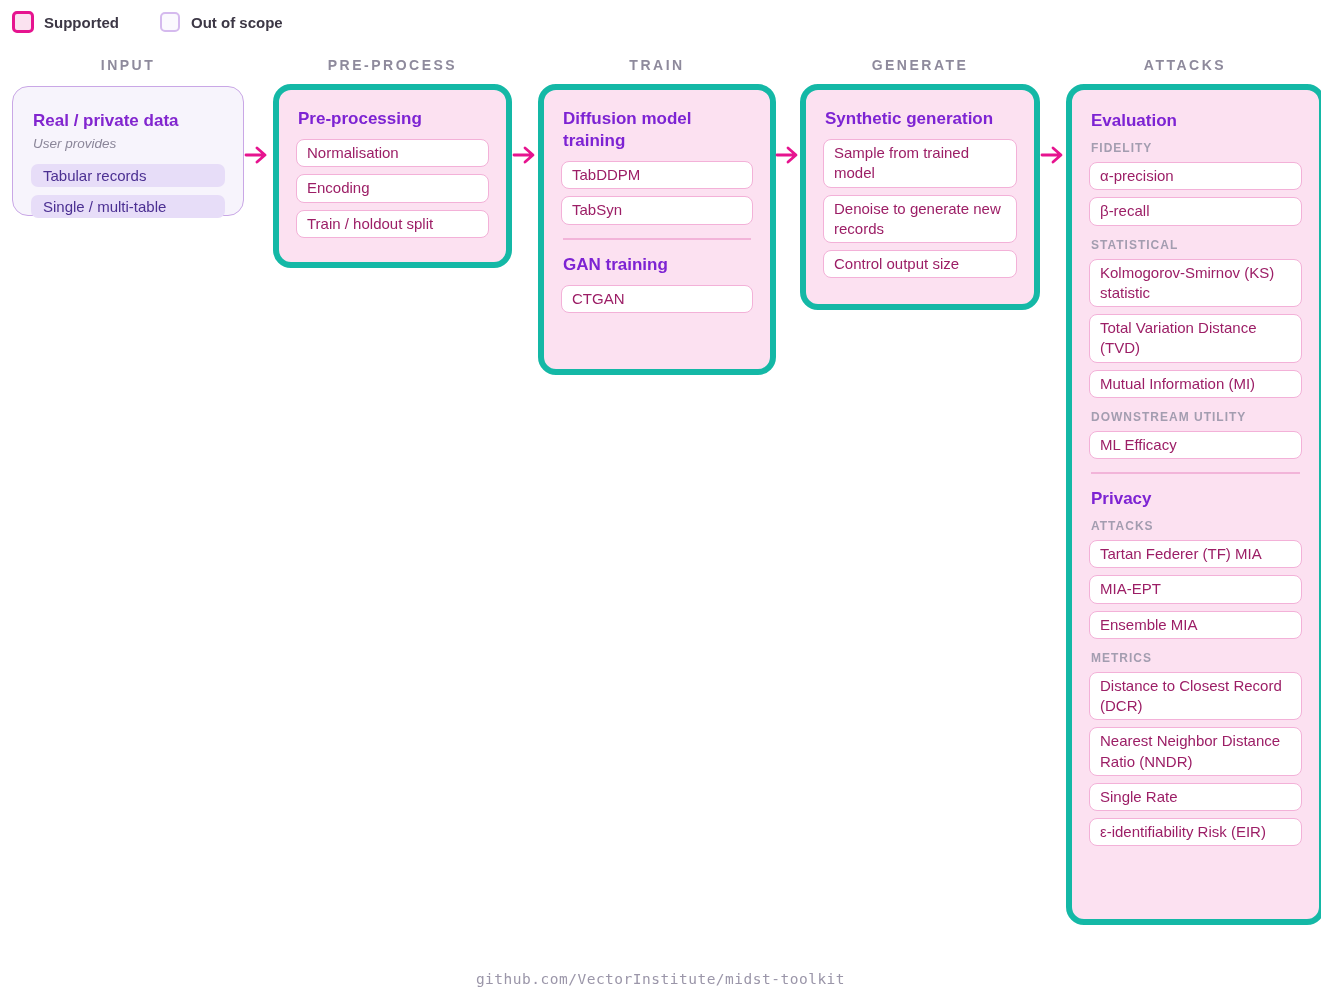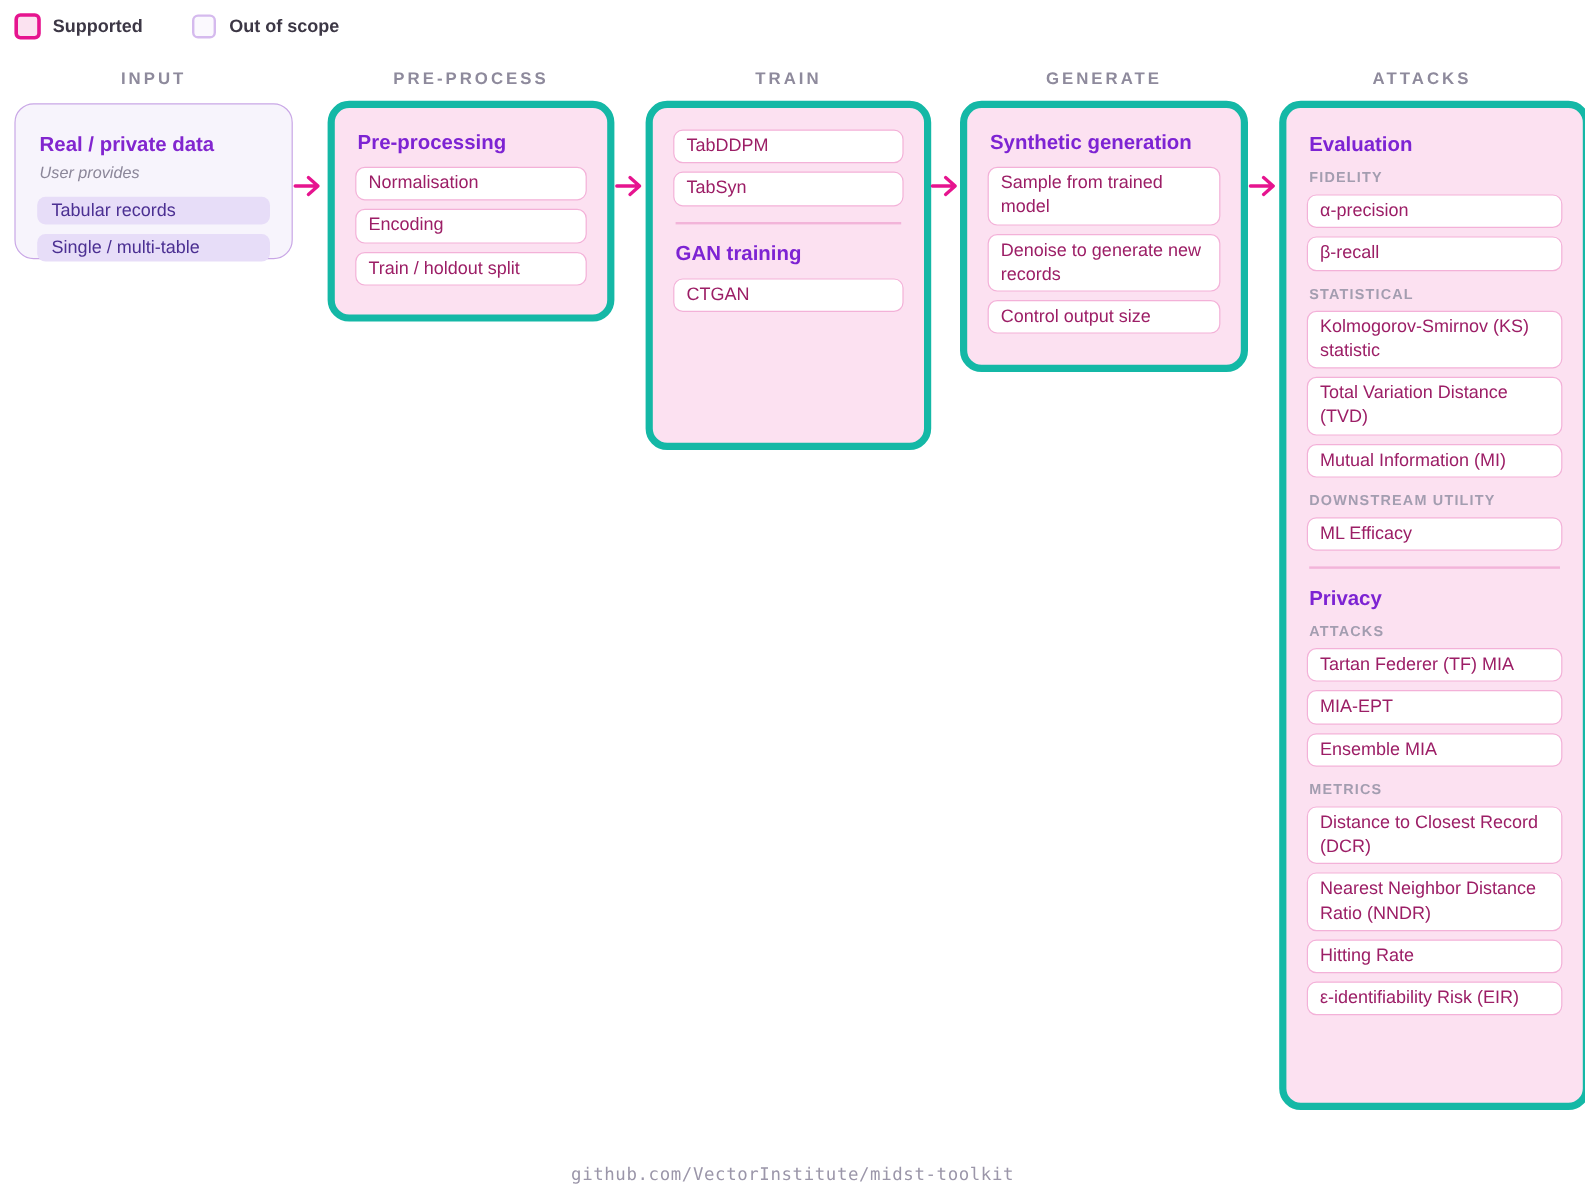--- a/index.html
+++ b/index.html
@@ -103,20 +103,21 @@
 </div>
 
 <div id="card-preprocess" class="card pink-card">
   <div class="card-title">Pre-processing</div>
   <div class="wbox">Normalisation</div>
   <div class="wbox">Encoding</div>
   <div class="wbox">Train / holdout split</div>
 </div>
 
 <div id="card-train" class="card pink-card">
+  <div class="card-title">Diffusion model training</div>
   <div class="wbox">TabDDPM</div>
   <div class="wbox">TabSyn</div>
   <hr class="divider">
   <div class="card-title">GAN training</div>
   <div class="wbox">CTGAN</div>
 </div>
 
 <div id="card-generate" class="card pink-card">
   <div class="card-title">Synthetic generation</div>
   <div class="wbox">Sample from trained model</div>
@@ -144,21 +145,21 @@
   <div class="card-title">Privacy</div>
 
   <div class="group-label first">ATTACKS</div>
   <div class="wbox">Tartan Federer (TF) MIA</div>
   <div class="wbox">MIA-EPT</div>
   <div class="wbox">Ensemble MIA</div>
 
   <div class="group-label">METRICS</div>
   <div class="wbox">Distance to Closest Record (DCR)</div>
   <div class="wbox">Nearest Neighbor Distance Ratio (NNDR)</div>
-  <div class="wbox">Hitting Rate</div>
+  <div class="wbox">Single Rate</div>
   <div class="wbox">ε-identifiability Risk (EIR)</div>
 </div>
 
 <svg class="arrow" style="left:244px;" viewBox="0 0 26 24">
   <path d="M2 12 H19 M13 5 l8 7 -8 7" stroke="#e6148f" stroke-width="2.8" fill="none" stroke-linecap="round" stroke-linejoin="round"></path>
 </svg>
 <svg class="arrow" style="left:512px;" viewBox="0 0 26 24">
   <path d="M2 12 H19 M13 5 l8 7 -8 7" stroke="#e6148f" stroke-width="2.8" fill="none" stroke-linecap="round" stroke-linejoin="round"></path>
 </svg>
 <svg class="arrow" style="left:775px;" viewBox="0 0 26 24">

